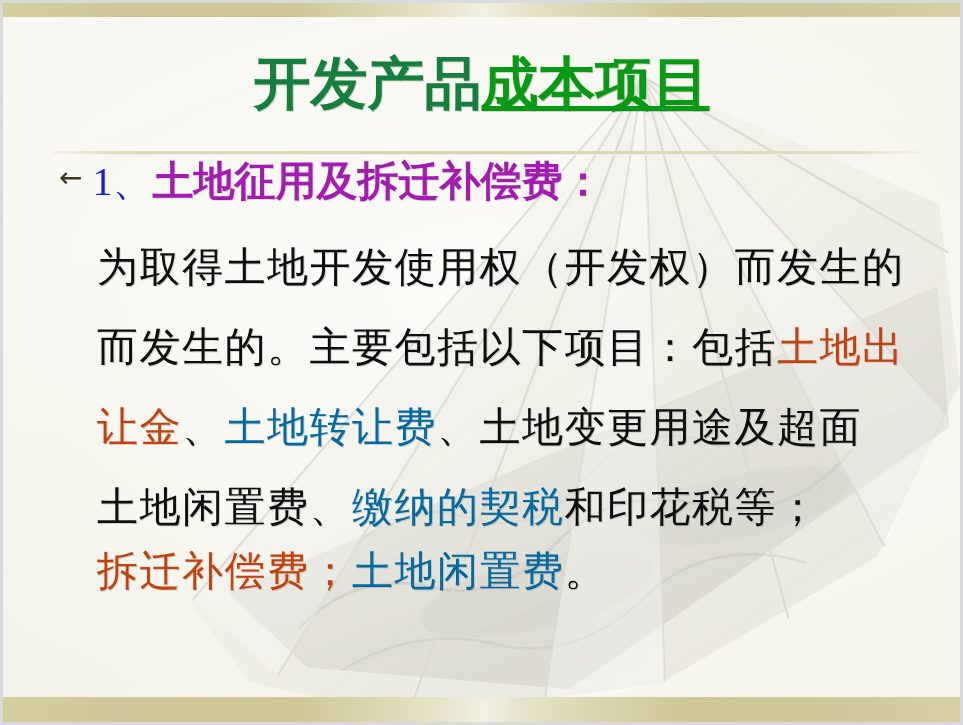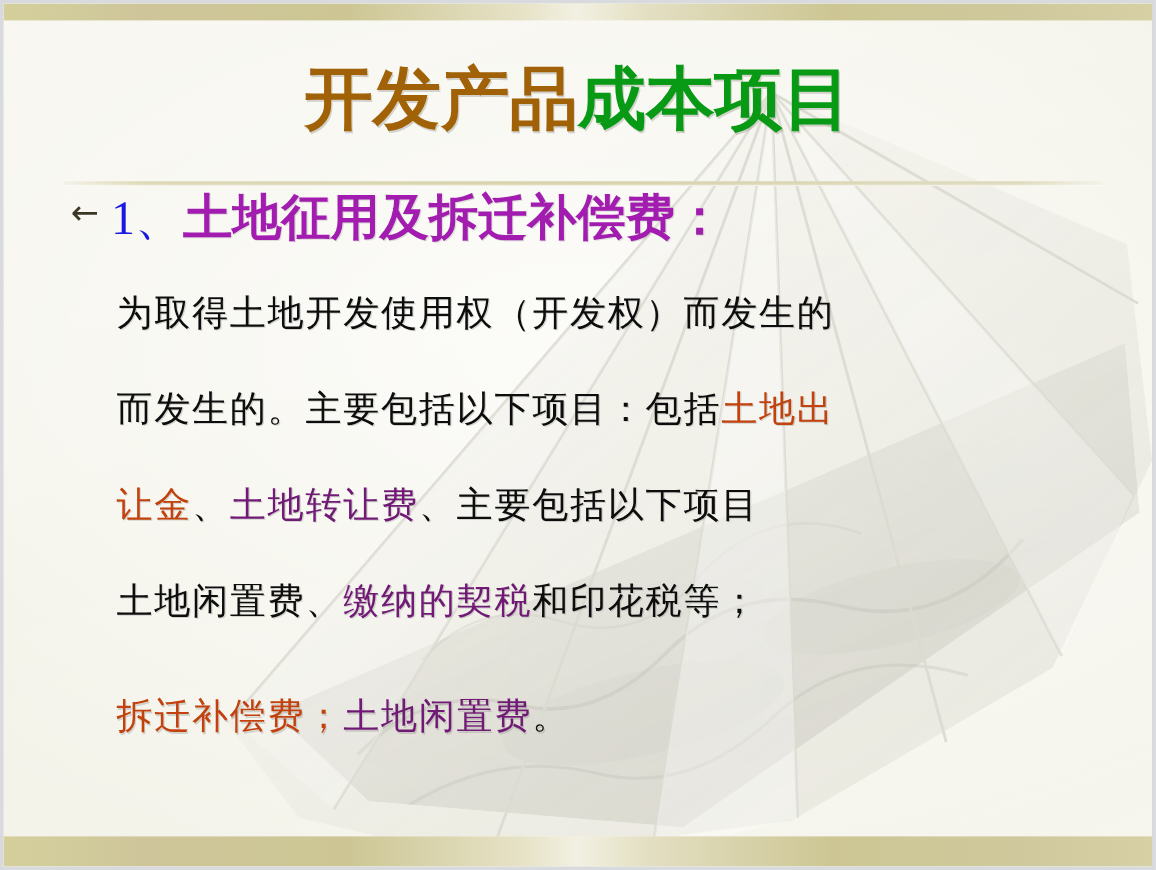--- a/index.html
+++ b/index.html
@@ -69,22 +69,22 @@
     line-height: 1;
     white-space: nowrap;
   }
   #title-block .tl {
     font-family: "DejaVu Sans", "Liberation Sans", sans-serif;
     font-weight: bold;
     font-size: 57px;
     letter-spacing: 0px;
     text-shadow: 1px 1px 0 rgba(120,120,110,0.30);
   }
-  .t-black { color: #a16207; }
-  .t-green { color: #089a15; }
+  .t-black { color: #15803d; }
+  .t-green { color: #089a15; text-decoration: underline; }
 
   
   #title-rule {
     position: absolute;
     left: 50px;
     top: 148px;
     width: 866px;
     height: 3px;
     background: linear-gradient(90deg, rgba(222,217,184,0.2) 0%, #ded9b8 8%, #d8d3ae 50%, #e0dcc0 92%, rgba(224,220,192,0.15) 100%);
     border-bottom: 1px solid rgba(255,255,255,0.65);
@@ -123,35 +123,35 @@
     font-size: 41px;
     color: #a21caf;
     text-shadow: 1px 1px 0 rgba(130,130,140,0.25);
   }
 
   .body-line {
     position: absolute;
     left: 94px;
     white-space: nowrap;
     font-family: "Liberation Serif", "DejaVu Serif", serif;
-    font-size: 30px;
+    font-size: 41px;
     line-height: 1;
     color: #0d0d0d;
     text-shadow: 1px 1px 0 rgba(120,120,120,0.28);
     letter-spacing: 1.5px;
   }
   #line1 { top: 92px; }
   #line2 { top: 172px; }
   #line3 { top: 252px; }
   #line4 { top: 332px; }
-  #line5 { top: 428px; }
+  #line5 { top: 396px; }
 
   .c-black { color: #0d0d0d; }
   .c-blue  { color: #c2410c; }
-  .c-red   { color: #701a75; }
+  .c-red   { color: #0369a1; }
 </style>
 </head>
 <body>
 
 <div id="slide">
 
   <div id="paper-tint"></div>
 
   <div id="fan-wrap">
     <svg width="957" height="680" viewBox="0 0 957 680" xmlns="http://www.w3.org/2000/svg">
@@ -219,21 +219,21 @@
 
     <div class="body-line" id="line1">
       <span class="c-black">为取得土地开发使用权（开发权）而发生的</span>
     </div>
 
     <div class="body-line" id="line2">
       <span class="c-black">而发生的。主要包括以下项目：包括</span><span class="c-blue">土地出</span>
     </div>
 
     <div class="body-line" id="line3">
-      <span class="c-blue">让金</span><span class="c-black">、</span><span class="c-red">土地转让费</span><span class="c-black">、主要包括以下项目</span>
+      <span class="c-blue">让金</span><span class="c-black">、</span><span class="c-red">土地转让费</span><span class="c-black">、土地变更用途及超面</span>
     </div>
 
     <div class="body-line" id="line4">
       <span class="c-black">土地闲置费、</span><span class="c-red">缴纳的契税</span><span class="c-black">和印花税等；</span>
     </div>
 
     <div class="body-line" id="line5">
       <span class="c-blue">拆迁补偿费；</span><span class="c-red">土地闲置费</span><span class="c-black">。</span>
     </div>
 

